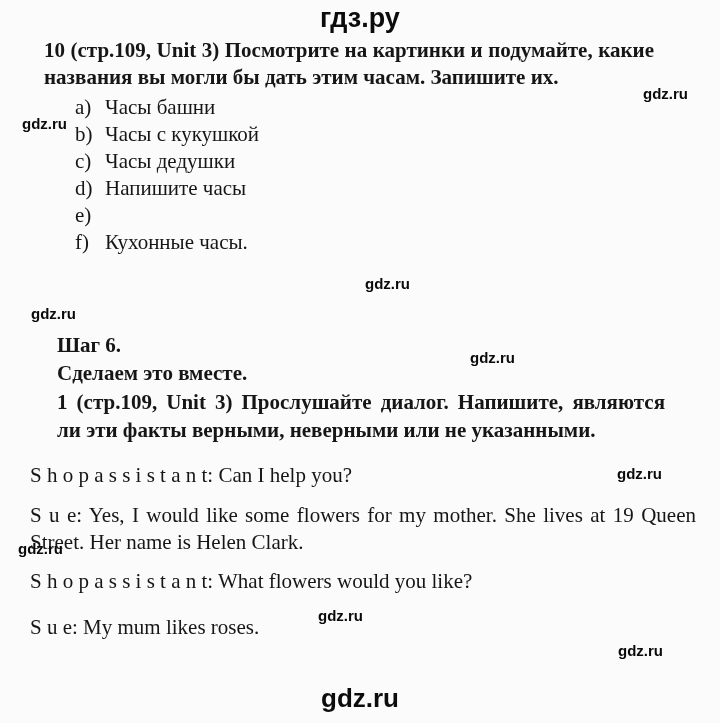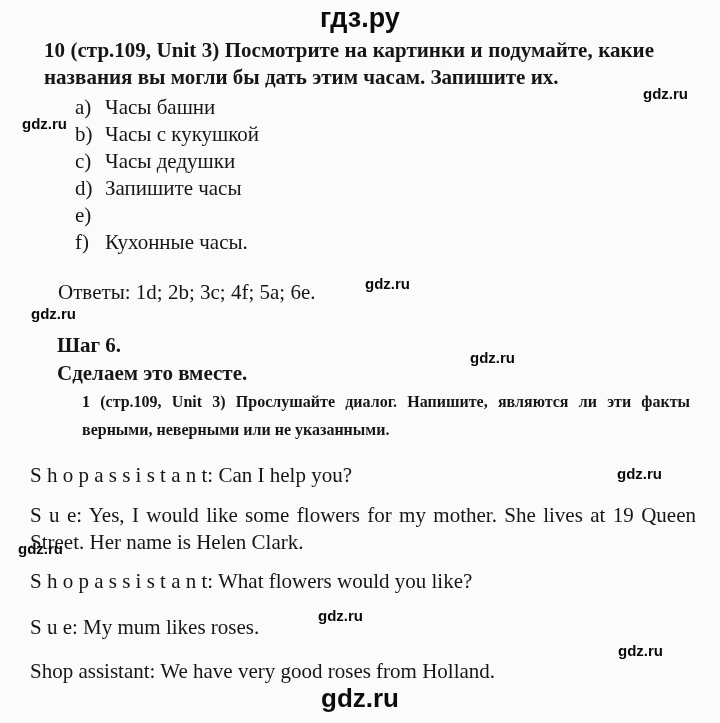--- a/index.html
+++ b/index.html
@@ -35,21 +35,21 @@
     position:absolute;
     font-weight:bold;font-size:21px;line-height:27px;
     text-align:justify;
   }
   .heading-line{
     position:absolute;
     font-weight:bold;font-size:21px;line-height:28px;white-space:nowrap;
   }
   .task1-para{
     position:absolute;
-    font-weight:bold;font-size:16px;line-height:28px;text-align:justify;margin-left:25px;
+    font-weight:bold;font-size:21px;line-height:28px;text-align:justify;
   }
   .options{
     position:absolute;left:75px;top:94px;width:500px;
     font-size:21px;line-height:27px;
   }
   .option-row{display:flex;}
   .option-label{width:30px;flex:0 0 30px;}
   .answers-line{
     position:absolute;left:58px;top:279px;
     font-size:21px;line-height:27px;white-space:nowrap;
@@ -77,43 +77,41 @@
     <div class="option-row">
       <span class="option-label">b)</span>
       <span>Часы с кукушкой</span>
     </div>
     <div class="option-row">
       <span class="option-label">c)</span>
       <span>Часы дедушки</span>
     </div>
     <div class="option-row">
       <span class="option-label">d)</span>
-      <span>Запишите часы</span>
+      <span>Напишите часы</span>
     </div>
     <div class="option-row">
       <span class="option-label">e)</span>
     </div>
     <div class="option-row">
       <span class="option-label">f)</span>
       <span>Кухонные часы.</span>
     </div>
   </div>
 
-  <div class="answers-line">Ответы: 1d; 2b; 3c; 4f; 5a; 6e.</div>
 
   <div class="heading-line" style="left:57px;top:331px;">Шаг 6.</div>
   <div class="heading-line" style="left:57px;top:359px;">Сделаем это вместе.</div>
 
   <div class="task1-para" style="left:57px;top:388px;width:608px;">1 (стр.109, Unit 3) Прослушайте диалог. Напишите, являются ли эти факты верными, неверными или не указанными.</div>
 
   <div class="dialog-line" style="top:446px;">S h o p a s s i s t a n t: Can I help you?</div>
   <div class="dialog-line just" style="top:486px;">S u e: Yes, I would like some flowers for my mother. She lives at 19 Queen Street. Her name is Helen Clark.</div>
   <div class="dialog-line" style="top:552px;">S h o p a s s i s t a n t: What flowers would you like?</div>
   <div class="dialog-line" style="top:598px;">S u e: My mum likes roses.</div>
-  <div class="dialog-line" style="top:642px;">Shop assistant: We have very good roses from Holland.</div>
 
   <div class="site-logo bottom">gdz.ru</div>
 
   <span class="wm" style="left:643px;top:85px;">gdz.ru</span>
   <span class="wm" style="left:22px;top:115px;">gdz.ru</span>
   <span class="wm" style="left:365px;top:275px;">gdz.ru</span>
   <span class="wm" style="left:31px;top:305px;">gdz.ru</span>
   <span class="wm" style="left:470px;top:349px;">gdz.ru</span>
   <span class="wm" style="left:617px;top:465px;">gdz.ru</span>
   <span class="wm" style="left:18px;top:540px;">gdz.ru</span>

